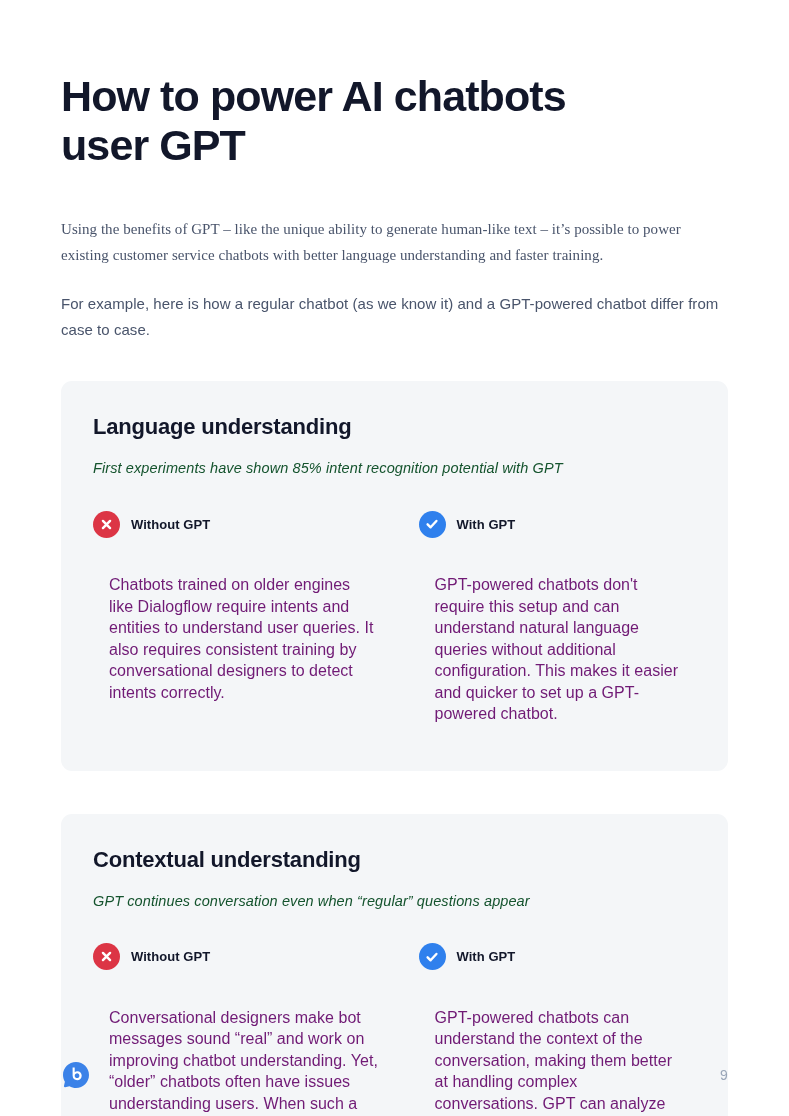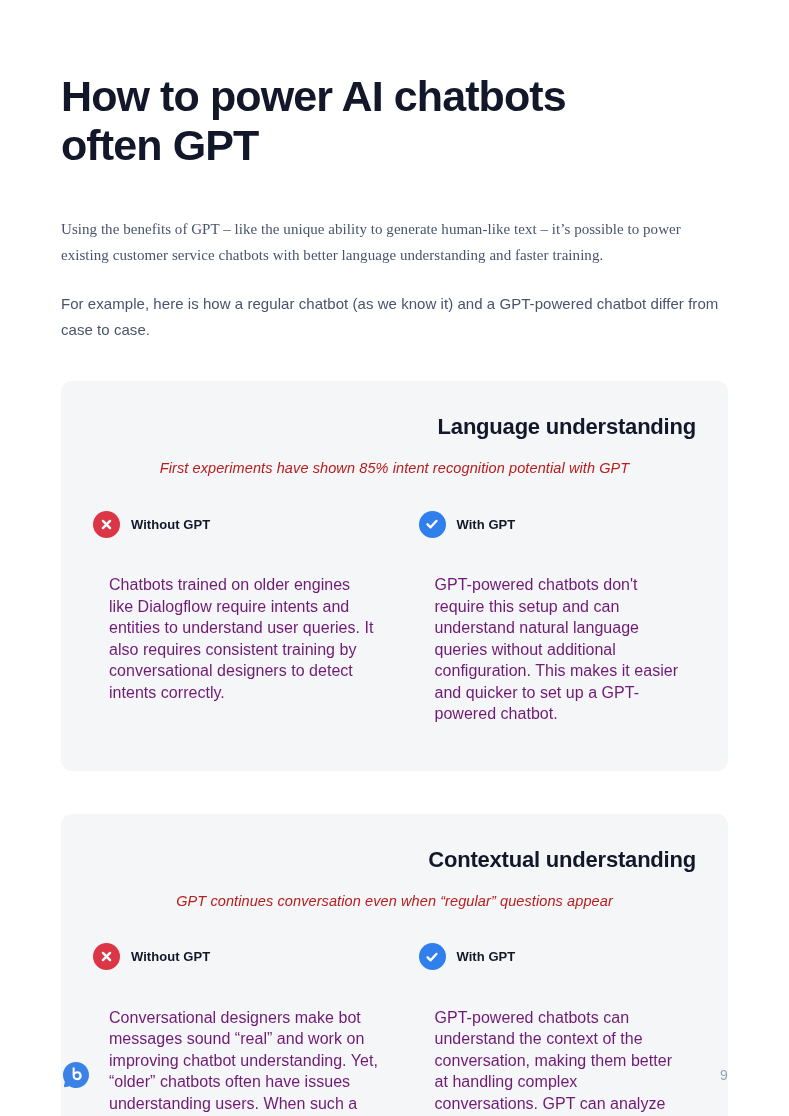--- a/index.html
+++ b/index.html
@@ -54,35 +54,35 @@
     border-radius: 11px;
     box-sizing: border-box;
     padding: 26px 32px 30px 32px;
     margin-top: 0;
   }
   .card.card-1 { margin-top: 39px; }
   .card.card-2 { margin-top: 43px; }
 
   .card-title {
     margin: 0;
-    text-align: right;
+    text-align: left;
     font-size: 22px;
     line-height: 30px;
     font-weight: 600;
     letter-spacing: -0.2px;
     color: #12172a;
     padding-top: 5px;
   }
   .card-subtitle {
     margin: 0;
-    text-align: center;
+    text-align: left;
     font-style: italic;
     font-size: 14.5px;
     line-height: 22px;
-    color: #b91c1c;
+    color: #14532d;
     padding-top: 15px;
     letter-spacing: 0.1px;
   }
 
   .columns {
     display: flex;
     gap: 0;
     padding-top: 30px;
   }
   .col {
@@ -148,21 +148,21 @@
     font-size: 14px;
     color: #9aa6b8;
     letter-spacing: 0.2px;
   }
 </style>
 </head>
 <body>
 
 <div class="page">
 
-  <h1 class="page-title">How to power AI chatbots often GPT</h1>
+  <h1 class="page-title">How to power AI chatbots user GPT</h1>
 
   <p class="intro first">Using the benefits of GPT – like the unique ability to generate human-like text – it’s possible to power existing customer service chatbots with better language understanding and faster training.</p>
   <p class="intro second">For example, here is how a regular chatbot (as we know it) and a GPT-powered chatbot differ from case to case.</p>
 
   <section class="card card-1">
     <h2 class="card-title">Language understanding</h2>
     <p class="card-subtitle">First experiments have shown 85% intent recognition potential with GPT</p>
 
     <div class="columns">
       <div class="col col-left">

